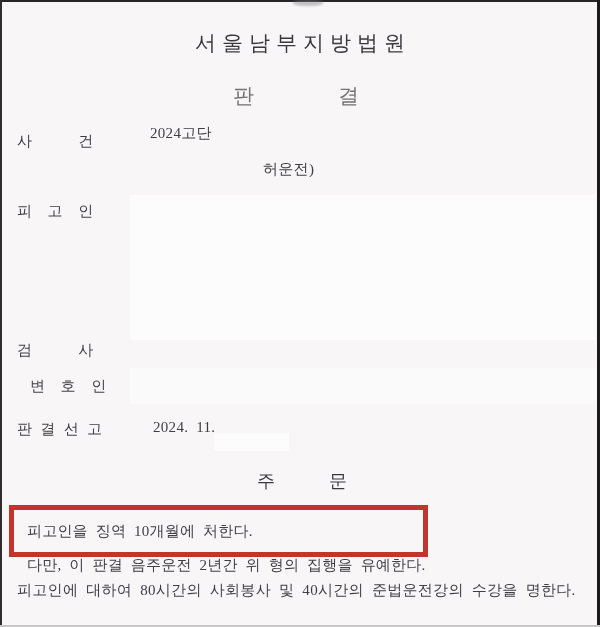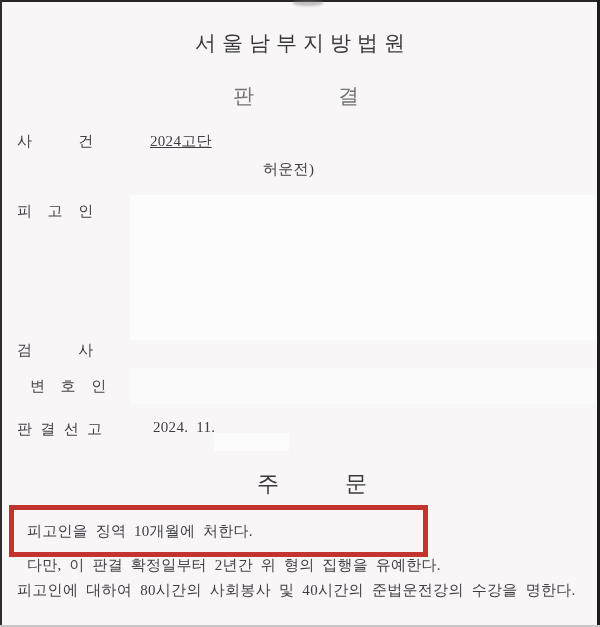--- a/index.html
+++ b/index.html
@@ -33,21 +33,21 @@
   .doc-heading {
     top: 83px; left: 233px;
     font-size: 21px;
     font-weight: 500;
     color: #737373;
     letter-spacing: 0;
     word-spacing: 0;
   }
   .section-heading {
     top: 470px; left: 257px;
-    font-size: 22px;
+    font-size: 18px;
     font-weight: 500;
     color: #39383d;
     letter-spacing: 0;
     word-spacing: 0;
   }
   .patch { position: absolute; background: #fdfcfd; }
   .edge { position: absolute; }
   #edge-top    { top: 0; left: 0; width: 600px; height: 2px; background: #262626; }
   #edge-left   { top: 0; left: 0; width: 2px; height: 627px; background: #2e2e2e; }
   #edge-right  { top: 0; right: 0; width: 3px; height: 627px; background: #1c1c1c; }
@@ -79,34 +79,34 @@
   <div class="edge" id="edge-top"></div>
   <div class="edge" id="edge-left"></div>
   <div class="edge" id="edge-right"></div>
   <div class="edge" id="edge-bottom"></div>
   <div id="smudge"></div>
 
   <div class="t court-title">서울남부지방법원</div>
   <div class="t doc-heading">판　　　　결</div>
 
   <div class="t" style="left:17px; top:132px;text-align:right;">사　　　건</div>
-  <div class="t" style="left:150px; top:132px;text-decoration:underline;">2024고단</div>
+  <div class="t" style="left:150px; top:124px;">2024고단</div>
   <div class="t" style="left:263px; top:160px;">허운전)</div>
 
   <div class="t" style="left:17px; top:202px;">피　고　인</div>
 
   <div class="t" style="left:17px; top:341px;">검　　　사</div>
 
   <div class="t" style="left:30px; top:377px;">변　호　인</div>
 
   <div class="t" style="left:17px; top:420px;">판 결 선 고</div>
   <div class="t" style="left:153px; top:418px;">2024. 11.</div>
 
   <div class="t section-heading">주　　　문</div>
 
   <div id="highlight-box">
     <div class="t" style="left:13px; top:12px;">피고인을 징역 10개월에 처한다.</div>
-    <div class="t" style="left:13px; top:46px;">다만, 이 판결 확정일부터 2년간 위 형의 집행을 유예한다.</div>
+    <div class="t" style="left:13px; top:46px;">다만, 이 판결 음주운전 2년간 위 형의 집행을 유예한다.</div>
   </div>
 
   <div class="t" style="left:17px; top:581px;">피고인에 대하여 80시간의 사회봉사 및 40시간의 준법운전강의 수강을 명한다.</div>
 
 </div>
 
 </body></html>

